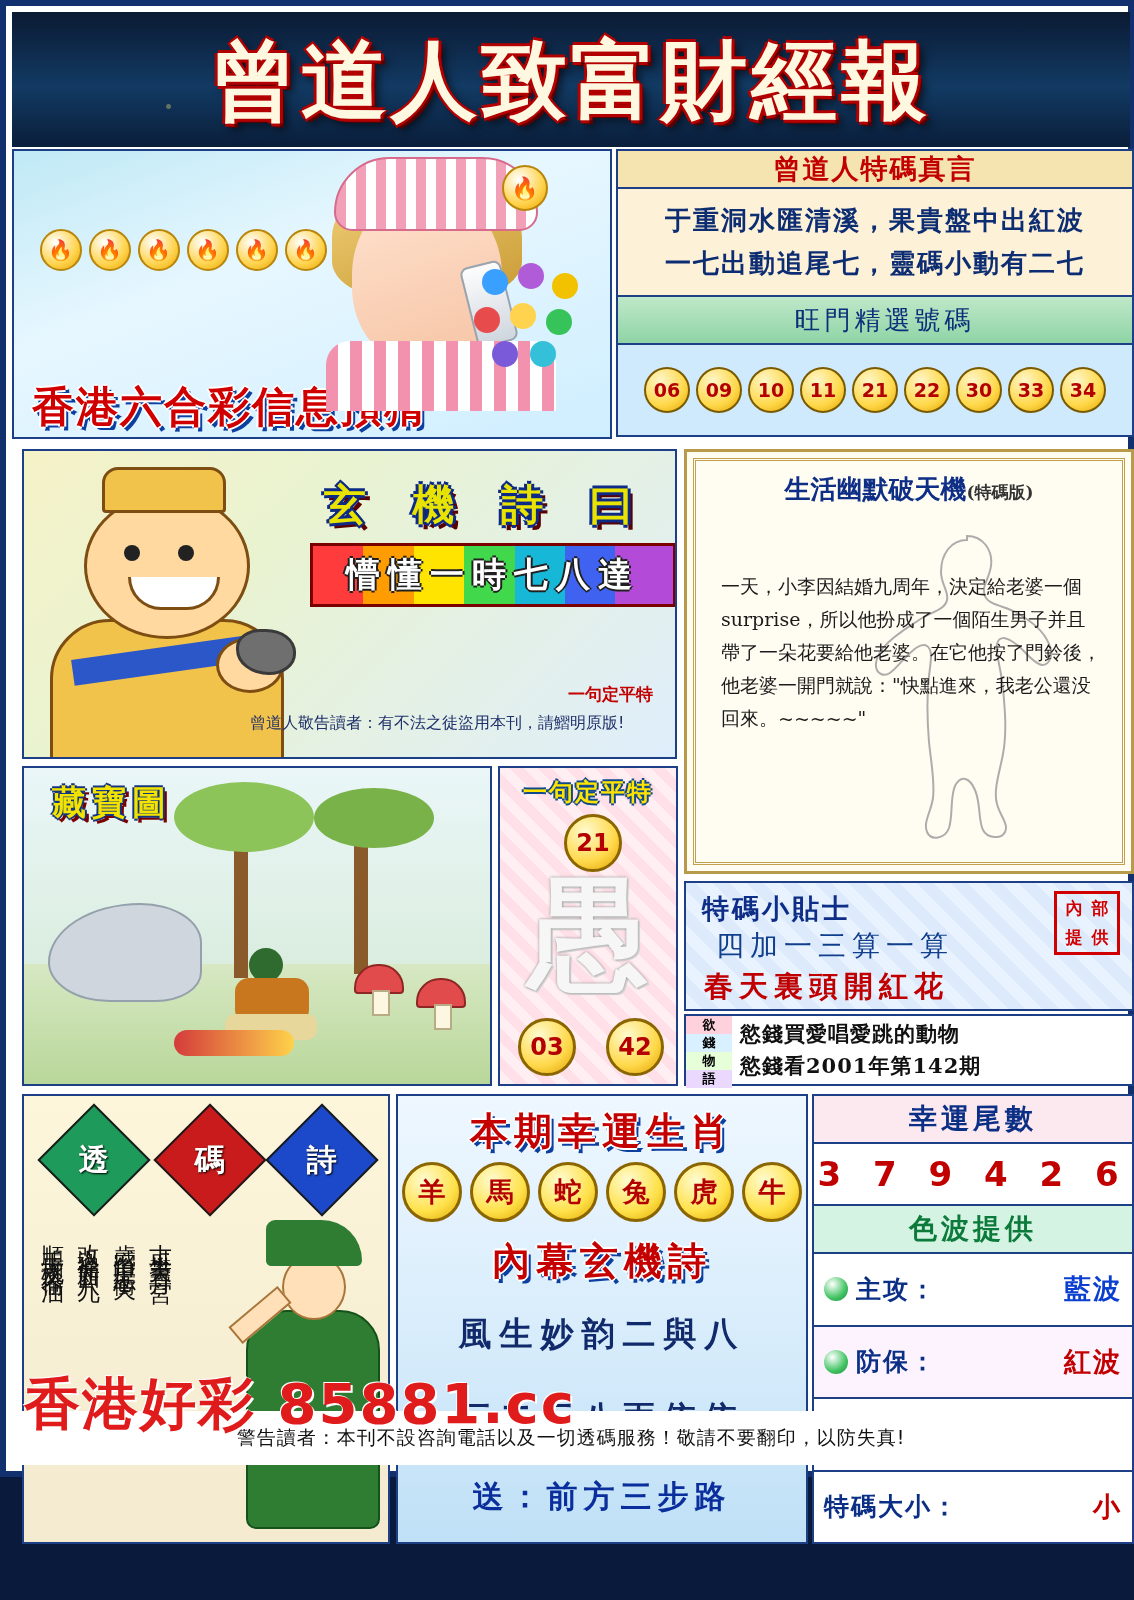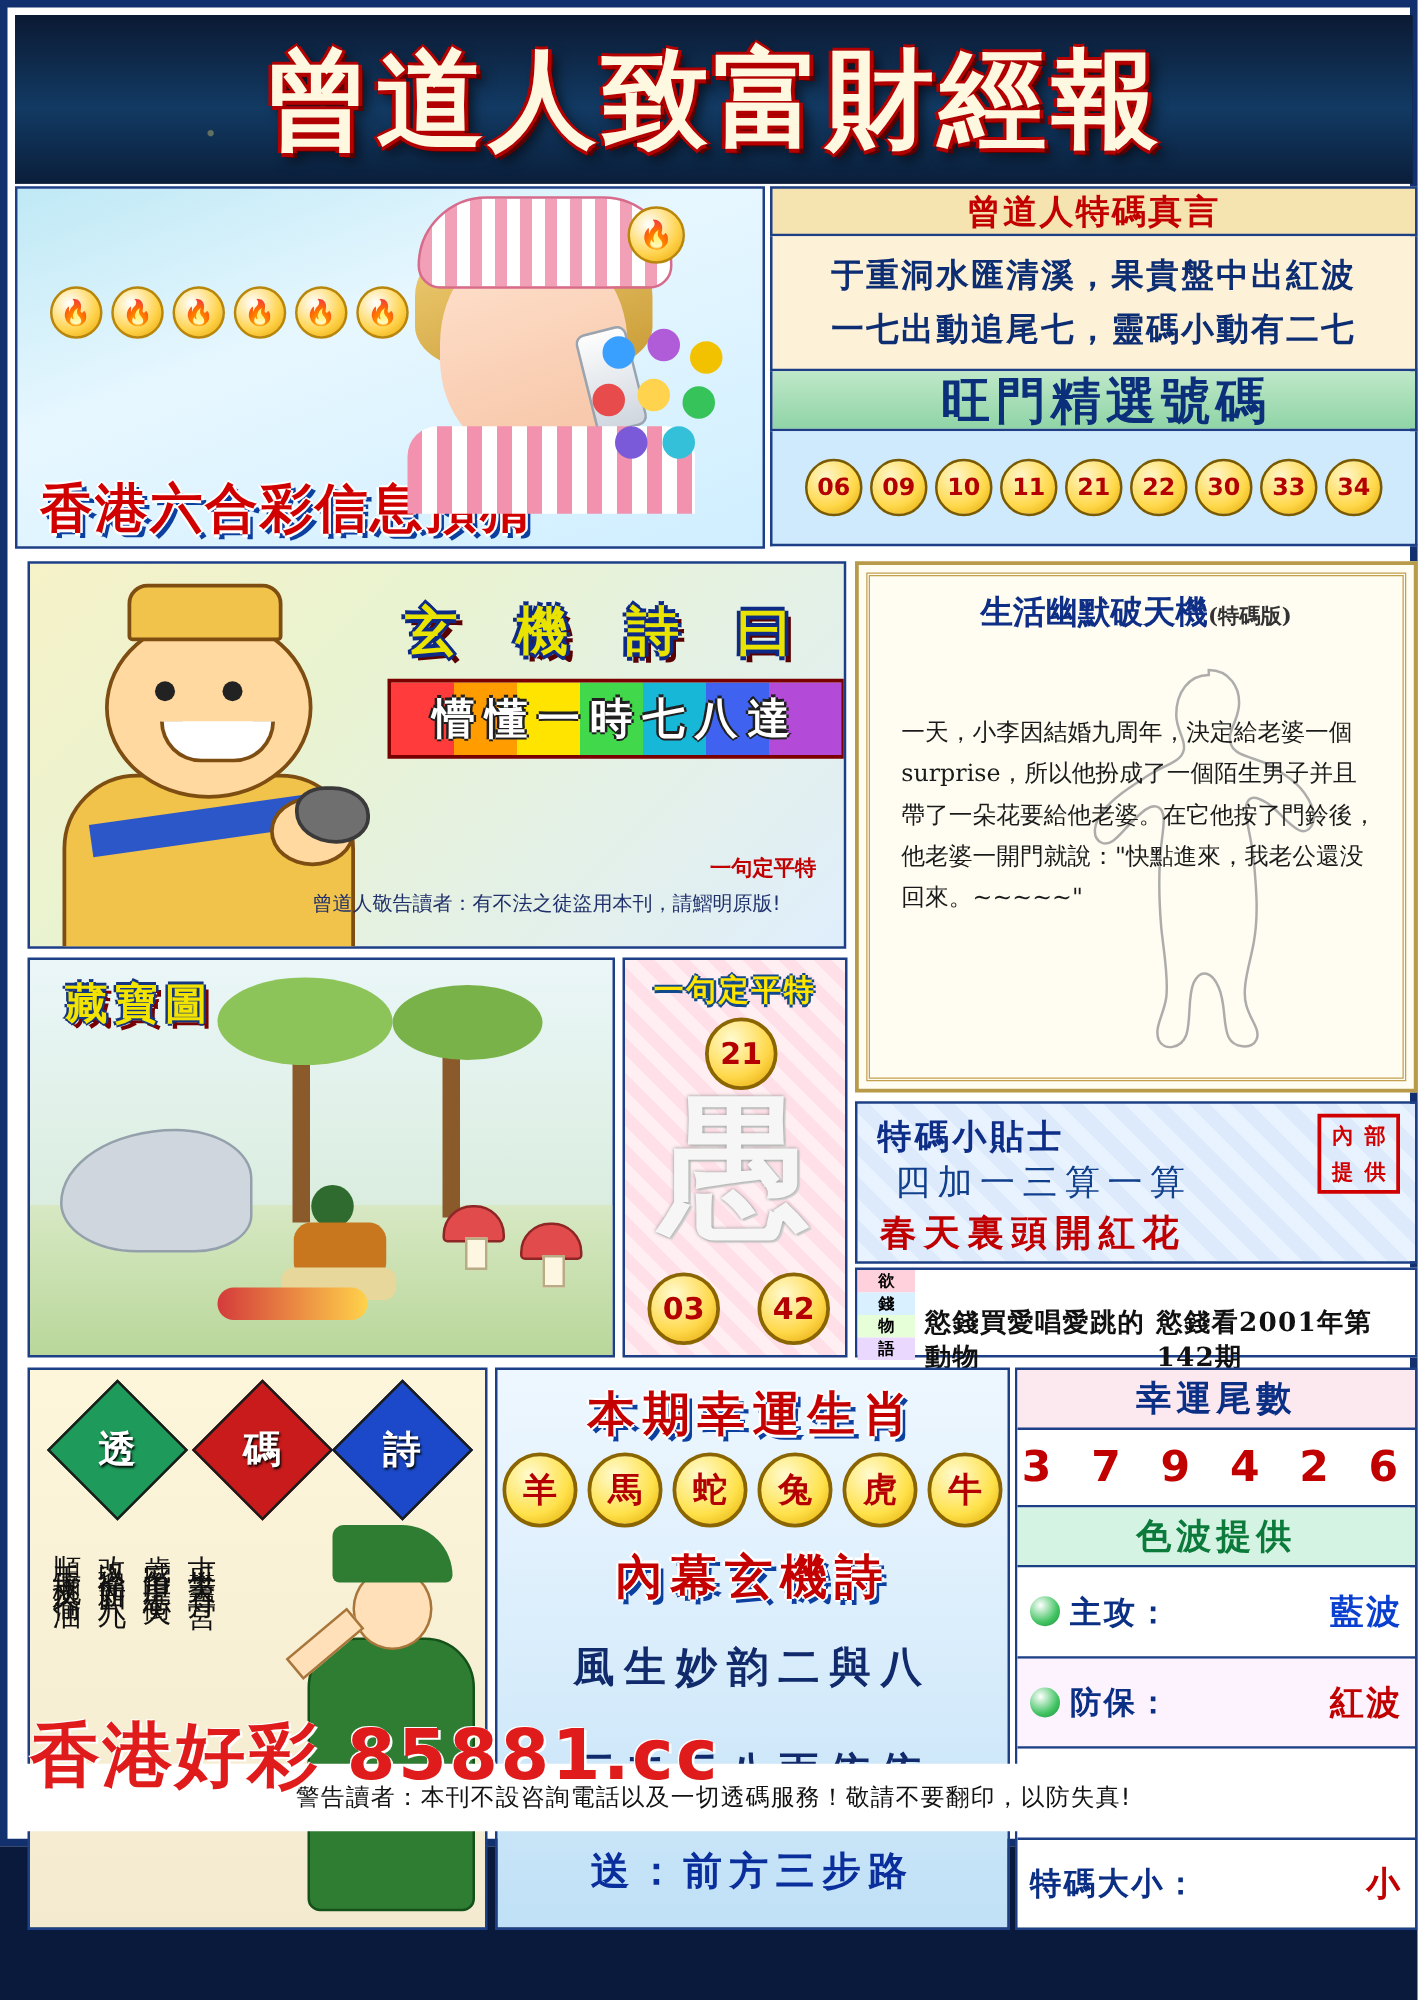--- a/index.html
+++ b/index.html
@@ -70,21 +70,21 @@
   .tr{position:absolute;left:610px;top:143px;width:518px;height:290px;}
   .tr-head{height:40px;background:#f5e3b0;border:2px solid #1d3f86;box-sizing:border-box;
     display:flex;align-items:center;justify-content:center;}
   .tr-head span{font-size:27px;font-weight:bold;color:#c20000;letter-spacing:2px;}
   .tr-poem{height:108px;background:#fdf1d8;border:2px solid #1d3f86;border-top:none;box-sizing:border-box;
     display:flex;flex-direction:column;align-items:center;justify-content:center;gap:8px;}
   .tr-poem div{font-size:26px;color:#0d2d73;font-weight:bold;letter-spacing:2px;
     font-family:"DejaVu Serif","Liberation Serif",serif;}
   .tr-head2{height:48px;background:linear-gradient(180deg,#bfe8c8,#8fd4a6);border:2px solid #1d3f86;border-top:none;
     box-sizing:border-box;display:flex;align-items:center;justify-content:center;}
-  .tr-head2 span{font-size:40px;font-weight:bold;color:#0b2f7a;letter-spacing:4px;margin-left:19px;}
+  .tr-head2 span{font-size:26px;font-weight:normal;color:#0b2f7a;letter-spacing:4px;margin-left:19px;}
   .tr-nums{height:92px;background:#cfeafc;border:2px solid #1d3f86;border-top:none;box-sizing:border-box;
     display:flex;align-items:center;justify-content:center;gap:6px;}
   .num-ball{width:42px;height:42px;border-radius:50%;
     background:radial-gradient(circle at 35% 28%,#fff6c9,#ffd84a 60%,#e0a400);
     border:2px solid #7a5a00;display:flex;align-items:center;justify-content:center;
     font-size:19px;font-weight:bold;color:#b40000;}
 
   
   .xuanji{position:absolute;left:16px;top:443px;width:655px;height:310px;
     background:linear-gradient(135deg,#f6f2c8 0%,#e9f3d0 35%,#dfeefc 100%);
@@ -170,21 +170,21 @@
     font-family:"DejaVu Serif","Liberation Serif",serif;}
   .stamp{position:absolute;right:12px;top:8px;width:60px;height:58px;border:3px solid #d00000;
     display:flex;align-items:center;justify-content:center;flex-wrap:wrap;}
   .stamp span{width:26px;text-align:center;font-size:17px;font-weight:bold;color:#d00000;}
 
   
   .yuqian{position:absolute;left:678px;top:1008px;width:450px;height:72px;
     border:2px solid #1d3f86;box-sizing:border-box;background:#fff;display:flex;}
   .yq-left{width:46px;display:flex;flex-direction:column;}
   .yq-left div{flex:1;display:flex;align-items:center;justify-content:center;font-size:13px;font-weight:bold;}
-  .yq-right{flex:1;padding:4px 8px;display:flex;flex-direction:row;justify-content:center;gap:4px;margin-top:24px;}
+  .yq-right{flex:1;padding:4px 8px;display:flex;flex-direction:column;justify-content:center;gap:4px;}
   .yq-right div{font-size:21px;font-weight:bold;color:#111;letter-spacing:1px;
     font-family:"DejaVu Serif","Liberation Serif",serif;}
 
   
   .toma{position:absolute;left:16px;top:1088px;width:368px;height:450px;
     border:2px solid #1d3f86;box-sizing:border-box;
     background:linear-gradient(180deg,#fdf6da,#f3ead0);overflow:hidden;}
   .dia{position:absolute;width:76px;height:76px;transform:rotate(45deg);
     display:flex;align-items:center;justify-content:center;border:2px solid #1b1b1b;}
   .dia span{transform:rotate(-45deg);font-size:30px;font-weight:bold;color:#fff;

